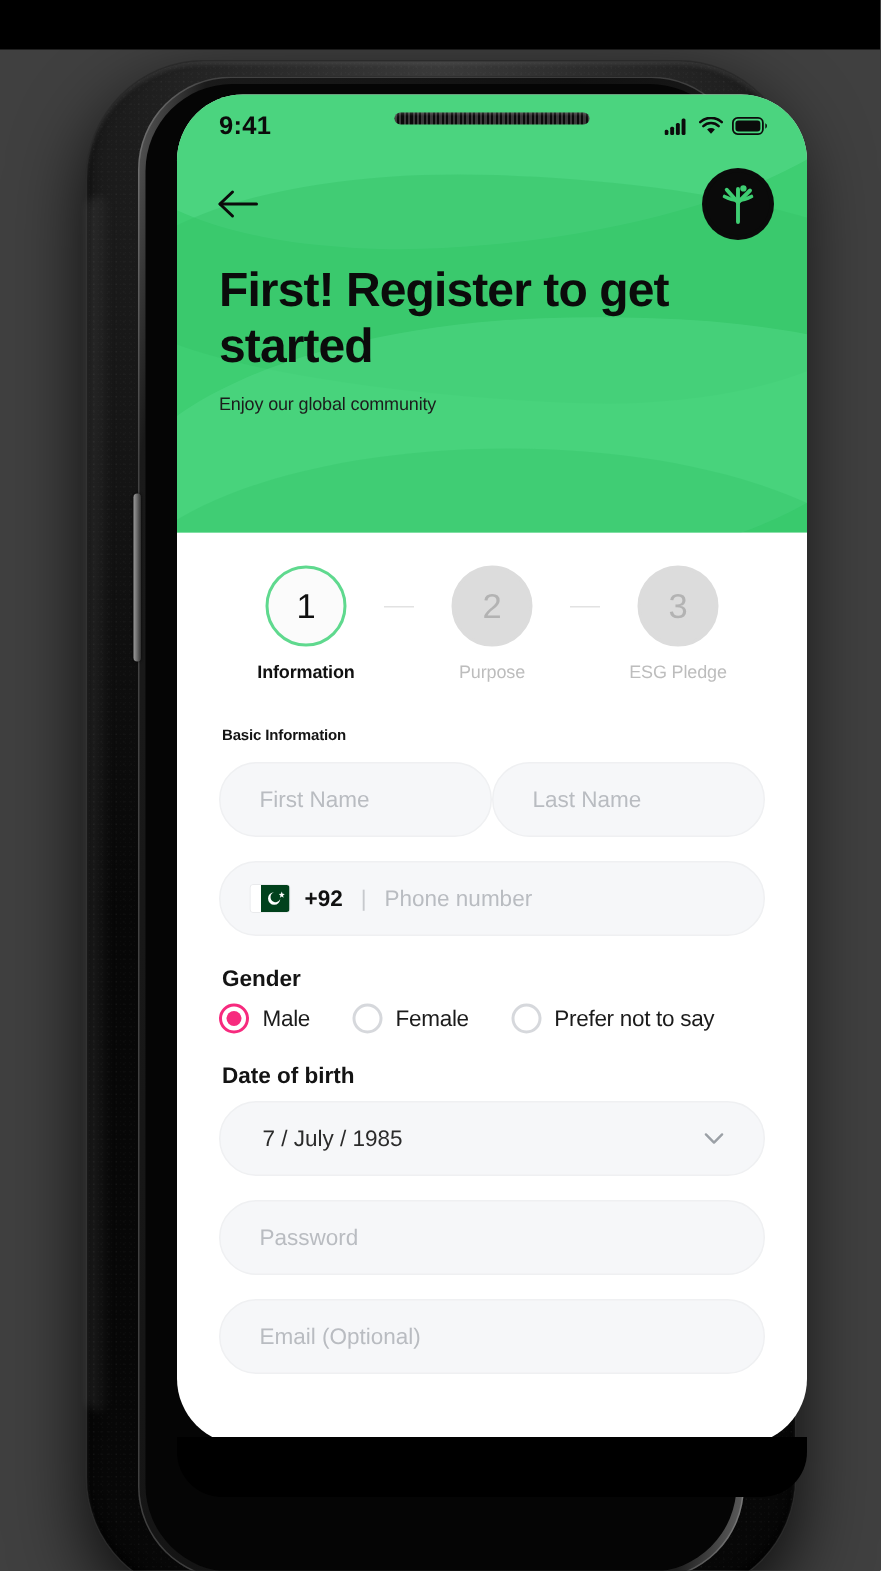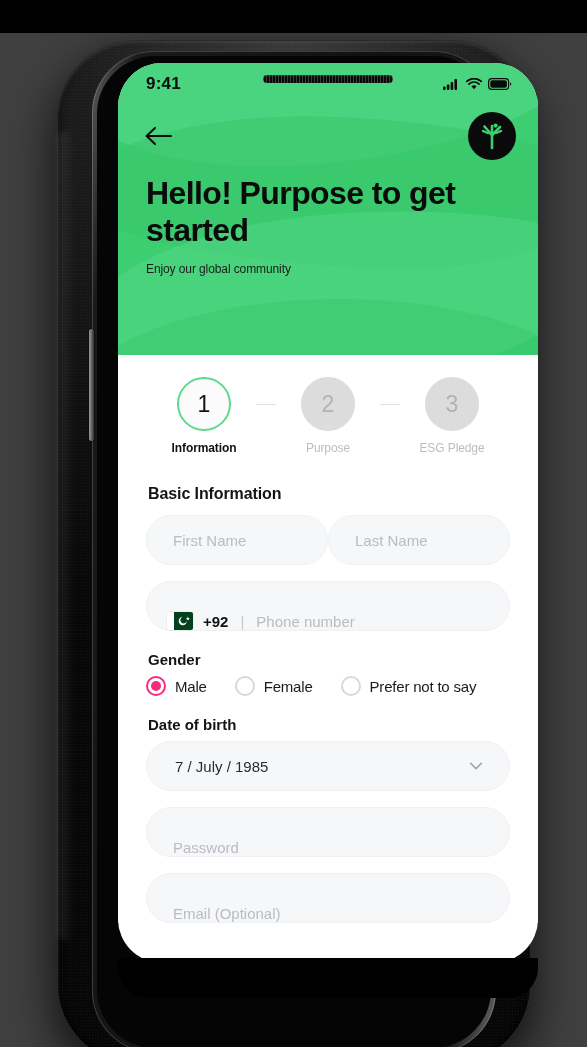--- a/index.html
+++ b/index.html
@@ -167,42 +167,42 @@
   }
   .step-circle.active { background: #FBFBFB; border: 2px solid #5FD98E; color: #101010; }
   .step-circle.idle   { background: #DCDCDC; border: 2px solid #DCDCDC; color: #B3B3B3; }
   .step-label { margin-top: 10px; font-size: 12px; letter-spacing: -.1px; white-space: nowrap; }
   .step-label.active { color: #111; font-weight: 700; }
   .step-label.idle   { color: #BDBDBD; font-weight: 400; }
   .step-line { flex: 1; height: 1px; background: #E2E2E2; margin-top: 27px; }
 
   
   .section-title {
-    font-size: 16px; font-weight: 700; color: #141414;
+    font-size: 10px; font-weight: 700; color: #141414;
     margin: 30px 0 12px 2px; letter-spacing: -.1px;
   }
   .field-label { font-size: 15px; font-weight: 700; color: #141414; margin: 20px 0 8px 2px; }
 
   
   .row { display: flex; }
   .pill {
     background: #F6F7F9;
     border: 1px solid #EFF0F2;
     border-radius: 30px;
     height: 50px;
     display: flex; align-items: center;
     padding: 0 26px;
     font-size: 15px;
     color: #B9BCC1;
     width: 100%;
     cursor: text;
   }
   .pill.value { color: #2B2B2B; }
   .pill-half { flex: 1; }
-  .mt16 { margin-top: 16px; align-items: flex-end; }
+  .mt16 { margin-top: 16px; }
 
   
   .phone-pill { padding: 0 20px; gap: 10px; }
   .flag {
     width: 26px; height: 18px; border-radius: 2px; overflow: hidden;
     display: flex; flex-shrink: 0;
     box-shadow: 0 0 0 .5px rgba(0,0,0,.07);
   }
   .flag-white { width: 25%; background: #fff; }
   .flag-green { width: 75%; background: #01411C; position: relative; }
@@ -293,21 +293,21 @@
             <path d="M13 17 Q22 22 31 17" stroke="#3ECE72" stroke-width="2.4" fill="none" stroke-linecap="round"></path>
             <path d="M22 21 L14.5 12.5" stroke="#3ECE72" stroke-width="2.6" stroke-linecap="round"></path>
             <path d="M22 21 L30 13" stroke="#3ECE72" stroke-width="2.6" stroke-linecap="round"></path>
             <circle cx="25.6" cy="11.6" r="2.1" fill="#3ECE72"></circle>
             <path d="M3.5 19 Q22 28 40.5 19" stroke="#0A0A0A" stroke-width="0" fill="none"></path>
           </svg>
         </div>
       </div>
 
       <div class="headline-wrap">
-        <div class="headline">Hello! Purpose to get started</div>
+        <div class="headline">First! Register to get started</div>
         <div class="subline">Enjoy our global community</div>
       </div>
     </div>
 
     <div class="body">
 
       <div class="stepper">
         <div class="step">
           <div class="step-circle active">1</div>
           <div class="step-label active">Information</div>

